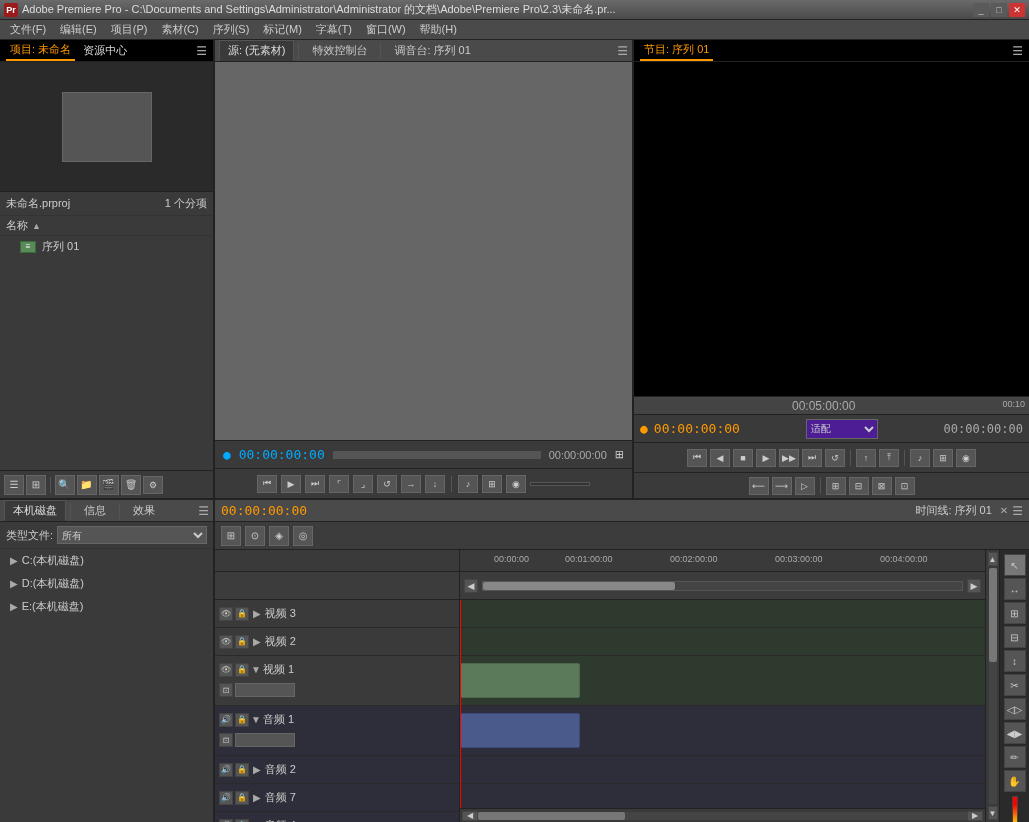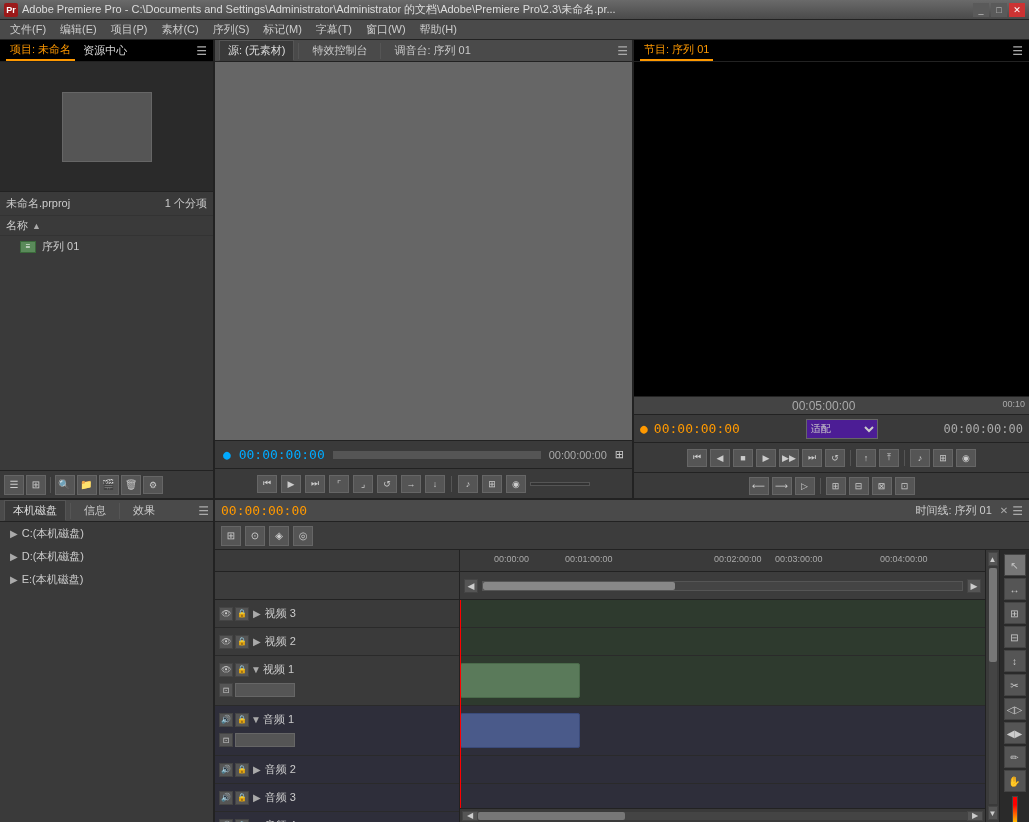--- a/index.html
+++ b/index.html
@@ -293,20 +293,26 @@
 
     <div id="media-panel">
       <div class="multi-tab-header">
         <span class="tab-btn active">本机磁盘</span>
         <div class="separator"></div>
         <span class="tab-btn">信息</span>
         <div class="separator"></div>
         <span class="tab-btn">效果</span>
         <span class="panel-menu-icon">☰</span>
       </div>
+      <div class="media-type-bar">
+        <span>类型文件:</span>
+        <select style="height:18px;background:#555;border:1px solid #666;color:#ccc;font-size:10px;flex:1;">
+          <option>所有</option>
+        </select>
+      </div>
       <div class="drive-list">
         <div class="drive-item">
           <span class="drive-arrow">▶</span>
           <span>C:(本机磁盘)</span>
         </div>
         <div class="drive-item">
           <span class="drive-arrow">▶</span>
           <span>D:(本机磁盘)</span>
         </div>
         <div class="drive-item">
@@ -395,39 +401,39 @@
             <span class="track-expand">▶</span>
             <span class="track-name">音频 2</span>
           </div>
 
           <div class="track-label-row" style="background:#2e2e3a;">
             <div class="track-icons">
               <div class="ticon">🔊</div>
               <div class="ticon">🔒</div>
             </div>
             <span class="track-expand">▶</span>
-            <span class="track-name">音频 3</span>
+            <span class="track-name">音频 7</span>
           </div>
 
           <div class="track-label-row" style="background:#2e2e3a;">
             <div class="track-icons">
               <div class="ticon">🔊</div>
               <div class="ticon">🔒</div>
             </div>
             <span class="track-expand">▶</span>
             <span class="track-name">音频 4</span>
           </div>
         </div>
 
         <div id="track-area-wrapper">
 
           <div class="ruler-area" style="height:22px; position:relative;">
             <div style="position:absolute;left:2px;top:4px;font-size:9px;color:#aaa;margin-left:32px;">00:00:00</div>
             <div style="position:absolute;left:20%;top:4px;font-size:9px;color:#aaa;">00:01:00:00</div>
-            <div style="position:absolute;left:40%;top:4px;font-size:9px;color:#aaa;margin-left:44px;">00:02:00:00</div>
+            <div style="position:absolute;left:40%;top:4px;font-size:9px;color:#aaa;">00:02:00:00</div>
             <div style="position:absolute;left:60%;top:4px;font-size:9px;color:#aaa;">00:03:00:00</div>
             <div style="position:absolute;left:80%;top:4px;font-size:9px;color:#aaa;">00:04:00:00</div>
           </div>
 
           <div style="height:28px;background:#3c3c3c;border-bottom:1px solid #222;display:flex;align-items:center;padding:0 4px;gap:4px;">
             <div style="width:14px;height:14px;background:#555;border:1px solid #444;display:flex;align-items:center;justify-content:center;font-size:9px;cursor:pointer;">◀</div>
             <div style="flex:1;height:10px;background:#444;border:1px solid #555;position:relative;">
               <div style="position:absolute;left:0;top:0;width:40%;height:100%;background:#888;border-radius:2px;"></div>
             </div>
             <div style="width:14px;height:14px;background:#555;border:1px solid #444;display:flex;align-items:center;justify-content:center;font-size:9px;cursor:pointer;">▶</div>

